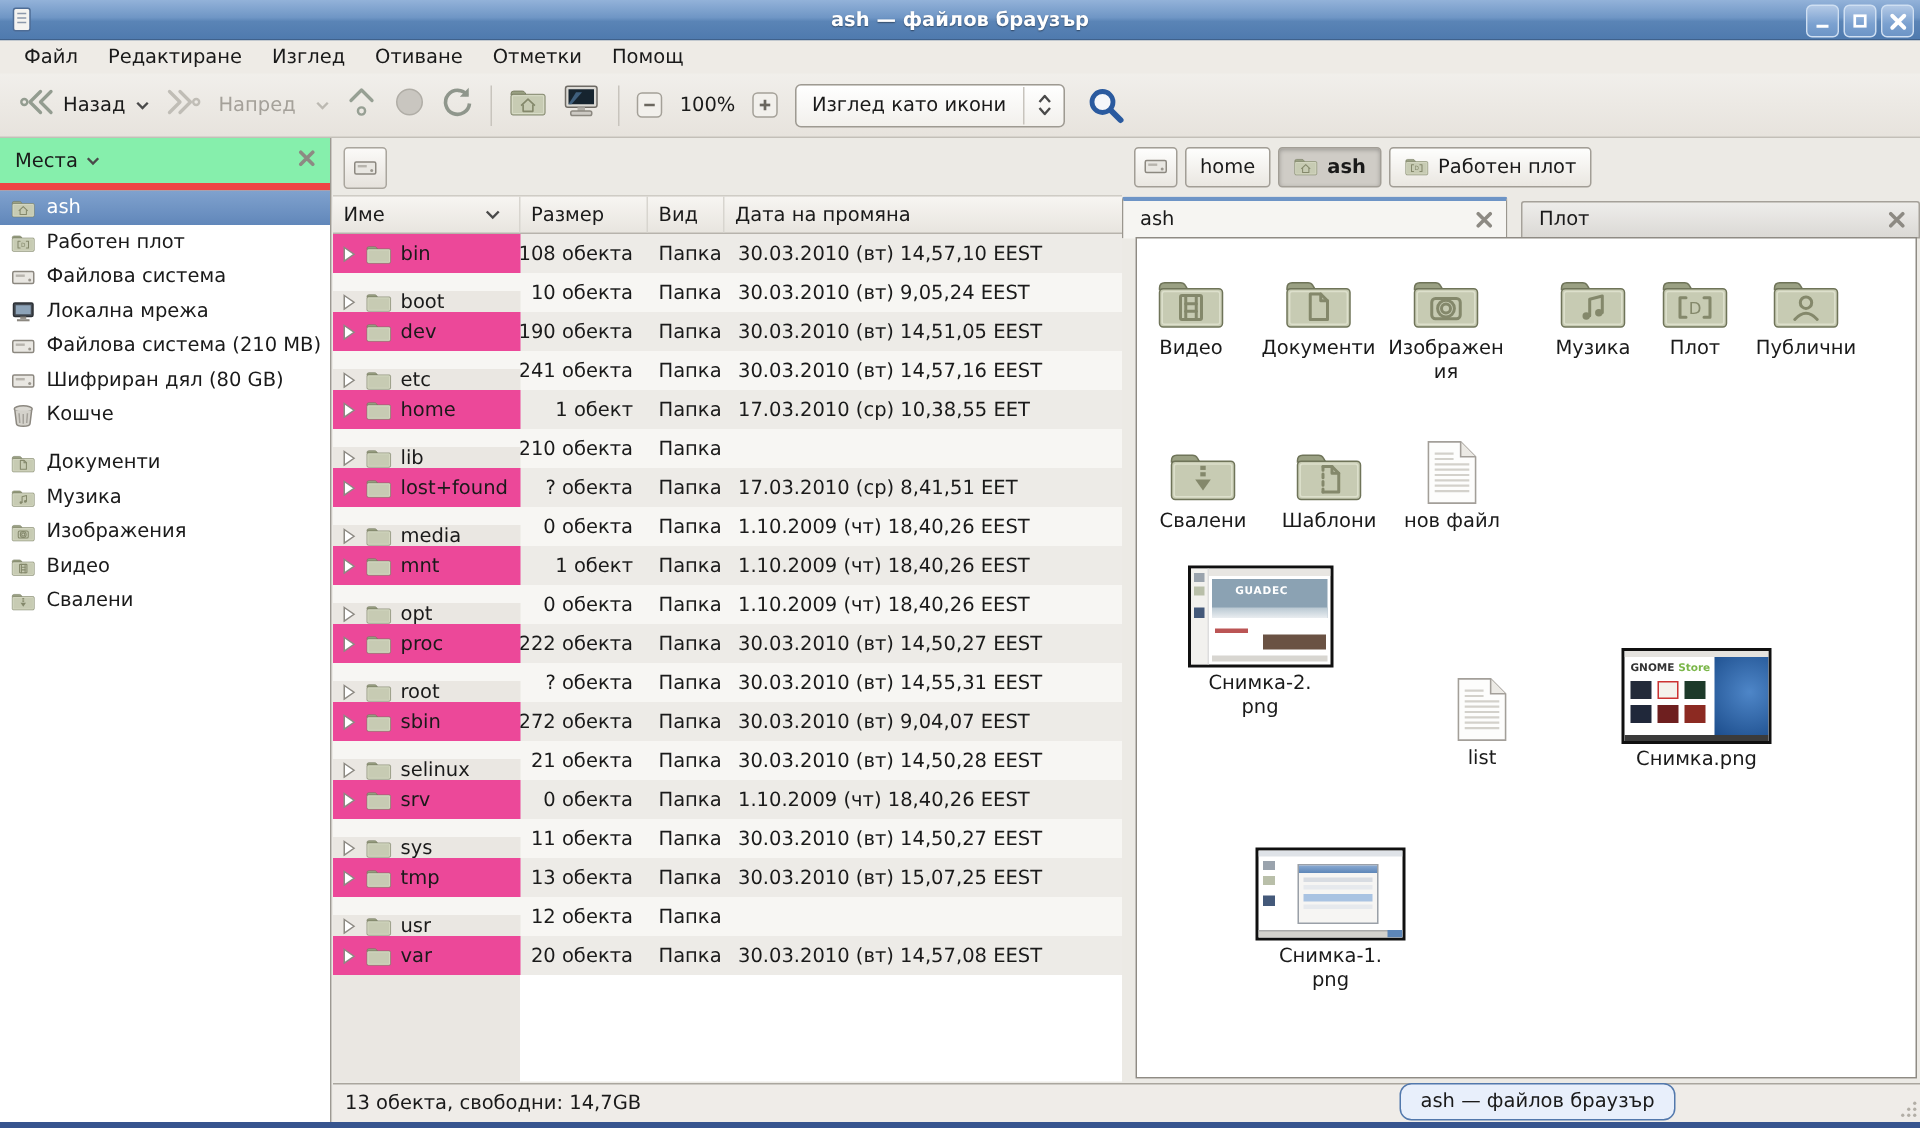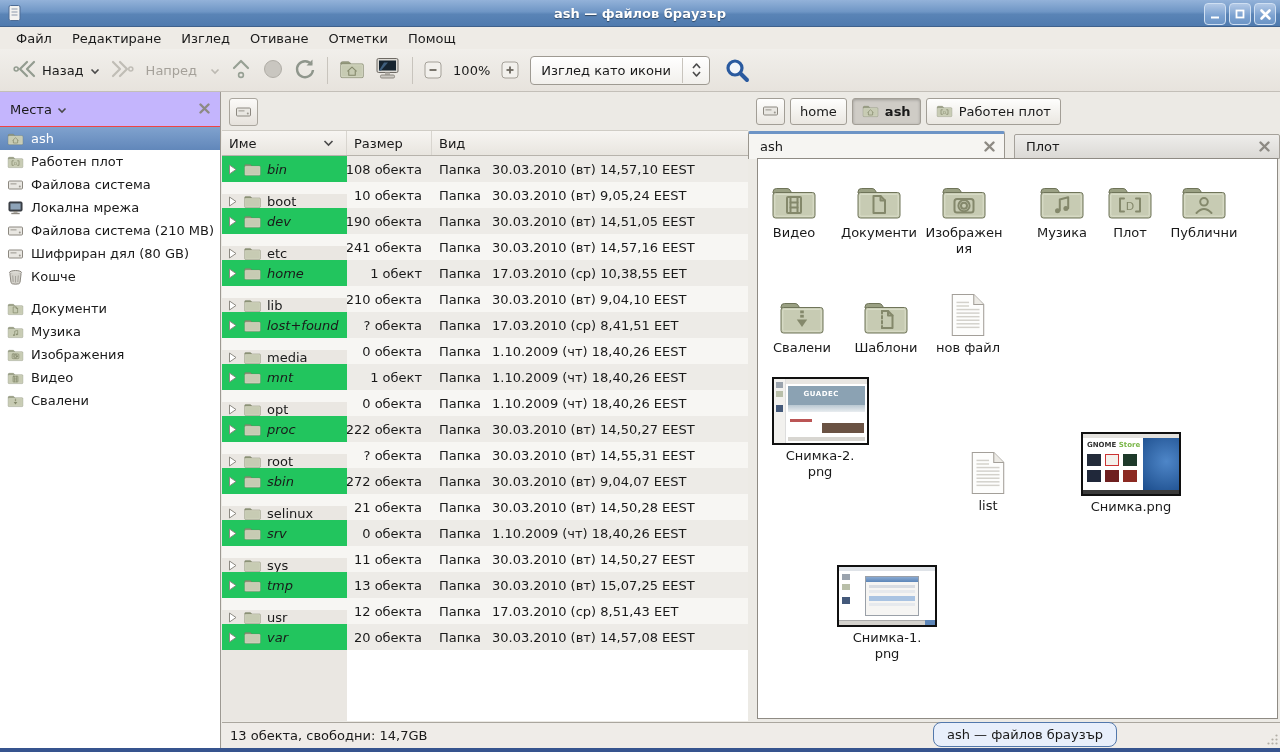--- a/index.html
+++ b/index.html
@@ -28,21 +28,21 @@
   .sqbtn{width:22px;height:22px;display:flex;align-items:center;justify-content:center;margin:0 3px;}
   #view-combo{height:27px;min-width:178px;border:1px solid #9e9a92;border-radius:4px;
     background:linear-gradient(#ffffff,#f2f0ec);display:flex;align-items:center;margin-left:6px;}
   #view-combo .vtext{flex:1;padding:0 10px;}
   #view-combo .vdiv{width:1px;height:25px;background:#c8c4bd;}
   #view-combo .varr{width:26px;display:flex;align-items:center;justify-content:center;}
   #search-btn{width:34px;height:32px;display:flex;align-items:center;justify-content:center;margin-left:10px;}
   #zoom-label{padding:0 6px;}
   
   #sidebar{position:absolute;left:0;top:92px;width:221px;height:656px;background:#fff;border-right:1px solid #9d9992;box-sizing:border-box;}
-  #sidebar-header{height:35px;background:#c4b5fd;display:flex;align-items:center;padding:0 10px;box-sizing:border-box;border-bottom:1px solid #ef4444;}
+  #sidebar-header{height:35px;background:#86efac;display:flex;align-items:center;padding:0 10px;box-sizing:border-box;border-bottom:5px solid #ef4444;}
   #sidebar-header .sh-title{display:flex;align-items:center;gap:5px;}
   #sidebar-header .spacer{flex:1;}
   .side-item{height:23px;display:flex;align-items:center;gap:7px;padding-left:7px;}
   .side-item .si-icon{width:17px;height:16px;display:flex;align-items:center;}
   .side-item.selected{background:linear-gradient(#80a2ce,#6187ba);color:#fff;}
   .side-sep{height:9px;}
   
   #middle{position:absolute;left:222px;top:92px;width:526px;height:630px;background:#eceae5;box-sizing:border-box;}
   #tree-topstrip{height:38px;padding:6px 0 0 7px;box-sizing:border-box;}
   #tree-root-btn{width:27px;height:26px;border:1px solid #aaa69e;border-radius:3px;
@@ -53,21 +53,21 @@
   #tree-header .hc:last-child{border-right:none;}
   #tree-header .sort{margin-left:auto;padding-right:12px;display:flex;align-items:center;}
   #tree-body{position:relative;height:565px;overflow:hidden;
     background:linear-gradient(90deg,#eae7e2 0,#eae7e2 125px,#ffffff 125px);}
   .trow{height:26px;display:grid;grid-template-columns:125px 85px 51px 1fr;}
   .trow .c{display:flex;align-items:center;overflow:hidden;white-space:nowrap;}
   .trow .c-name{gap:5px;padding-left:5px;}
   .trow .c-size{justify-content:flex-end;padding-right:10px;}
   .trow .c-type{padding-left:7px;}
   .trow .c-date{padding-left:9px;}
-  .trow.odd{background:#edebe7;} .trow.odd .c-name{background:#22c55e;font-style:italic;}
+  .trow.odd{background:#edebe7;} .trow.odd .c-name{background:#ec4899;}
   .trow.even{background:#f7f6f3;} .trow.even .c-name{background:#eae7e2;margin-top:12px;}
   .expander{display:flex;align-items:center;}
   
   #right{position:absolute;left:748px;top:92px;width:532px;height:630px;background:#eceae5;}
   #crumbs{position:absolute;left:8px;top:4px;height:30px;display:flex;align-items:center;gap:5px;}
   .crumb{height:27px;border:1px solid #a29e96;border-radius:3px;background:linear-gradient(#fefefd,#eae7e1);
     display:flex;align-items:center;gap:6px;padding:0 9px;box-sizing:border-box;}
   .crumb.icon-only{padding:0 5px;}
   .crumb.active{background:#cfccc6;box-shadow:inset 0 1px 3px rgba(0,0,0,.25);font-weight:bold;}
   #tabsrow{position:absolute;left:0;top:39px;width:532px;height:28px;display:flex;align-items:flex-end;}
@@ -414,20 +414,23 @@
               <path d="M1.5 2 l4 4 4 -4" fill="none" stroke="#4a4a4a" stroke-width="1.6"></path>
             </svg>
           </span>
         </div>
         <div class="hc">
           <span>Размер</span>
         </div>
         <div class="hc">
           <span>Вид</span>
         </div>
+        <div class="hc">
+          <span>Дата на промяна</span>
+        </div>
       </div>
     <div id="tree-body">
         <div class="trow odd">
           <div class="c c-name">
             <span class="expander">
               <svg width="11" height="11" viewBox="0 0 11 11">
                 <path d="M2.5 1 L9 5.5 2.5 10 z" fill="#fff" stroke="#8d8a83"></path>
               </svg>
             </span>
             <span style="display:flex;align-items:center;">
@@ -534,21 +537,20 @@
               <svg width="19" height="15" viewBox="0 0 48 40">
     <path d="M3 10 q0 -3.5 3.5 -3.5 h10.5 q2.2 0 3.2 1.8 l1.6 2.7 H3 z" fill="#9aa083" stroke="#6f7459"></path>
     <rect x="3" y="10.5" width="42" height="25.5" rx="2.5" fill="#c7cbb3" stroke="#6f7459"></rect>
     <rect x="4.8" y="12.3" width="38.4" height="21.9" rx="1.5" fill="none" stroke="#dde0cc"></rect>
     </svg>
             </span>
             <span>lib</span>
           </div>
     <div class="c c-size">210 обекта</div>
     <div class="c c-type">Папка</div>
-    <div class="c c-date">30.03.2010 (вт) 9,04,10 EEST</div>
         </div>
         <div class="trow odd">
           <div class="c c-name">
             <span class="expander">
               <svg width="11" height="11" viewBox="0 0 11 11">
                 <path d="M2.5 1 L9 5.5 2.5 10 z" fill="#fff" stroke="#8d8a83"></path>
               </svg>
             </span>
             <span style="display:flex;align-items:center;">
               <svg width="19" height="15" viewBox="0 0 48 40">
@@ -774,21 +776,20 @@
               <svg width="19" height="15" viewBox="0 0 48 40">
     <path d="M3 10 q0 -3.5 3.5 -3.5 h10.5 q2.2 0 3.2 1.8 l1.6 2.7 H3 z" fill="#9aa083" stroke="#6f7459"></path>
     <rect x="3" y="10.5" width="42" height="25.5" rx="2.5" fill="#c7cbb3" stroke="#6f7459"></rect>
     <rect x="4.8" y="12.3" width="38.4" height="21.9" rx="1.5" fill="none" stroke="#dde0cc"></rect>
     </svg>
             </span>
             <span>usr</span>
           </div>
     <div class="c c-size">12 обекта</div>
     <div class="c c-type">Папка</div>
-    <div class="c c-date">17.03.2010 (ср) 8,51,43 EET</div>
         </div>
         <div class="trow odd">
           <div class="c c-name">
             <span class="expander">
               <svg width="11" height="11" viewBox="0 0 11 11">
                 <path d="M2.5 1 L9 5.5 2.5 10 z" fill="#fff" stroke="#8d8a83"></path>
               </svg>
             </span>
             <span style="display:flex;align-items:center;">
               <svg width="19" height="15" viewBox="0 0 48 40">
@@ -999,21 +1000,21 @@
                 <line x1="6" y1="19.2" x2="28" y2="19.2"></line>
                 <line x1="6" y1="22.599999999999998" x2="28" y2="22.599999999999998"></line>
                 <line x1="6" y1="25.999999999999996" x2="28" y2="25.999999999999996"></line>
                 <line x1="6" y1="29.399999999999995" x2="28" y2="29.399999999999995"></line>
                 <line x1="6" y1="32.8" x2="28" y2="32.8"></line>
               </g>
             </svg>
           </div>
     <div class="plabel" style="width:70px;">нов файл</div>
         </div>
-        <div class="pitem" style="left: 4px; top: 218px; width: 116px;">
+        <div class="pitem" style="left: 24px; top: 218px; width: 116px;">
           <div class="picon">
             <div class="thumb" style="width:93px;height:64px;">
       <div style="position:absolute;left:0;top:0;width:11px;height:64px;background:#f2f1ee;border-right:1px solid #ddd;"></div>
       <div style="position:absolute;left:2px;top:3px;width:7px;height:6px;background:#9aa3ad;"></div>
       <div style="position:absolute;left:2px;top:12px;width:7px;height:6px;background:#b9bfa9;"></div>
       <div style="position:absolute;left:2px;top:26px;width:7px;height:7px;background:#44597a;"></div>
       <div style="position:absolute;left:12px;top:0;width:81px;height:5px;background:#e8e6e2;"></div>
       <div style="position:absolute;left:14px;top:7px;width:77px;height:26px;background:#8ba2b3;"></div>
       <span class="tt" style="left:30px;top:11px;font-size:7px;color:#fff;letter-spacing:.5px;">GUADEC</span>
       <div style="position:absolute;left:14px;top:26px;width:77px;height:7px;background:linear-gradient(#b9c8d2,#e9edf0);"></div>

